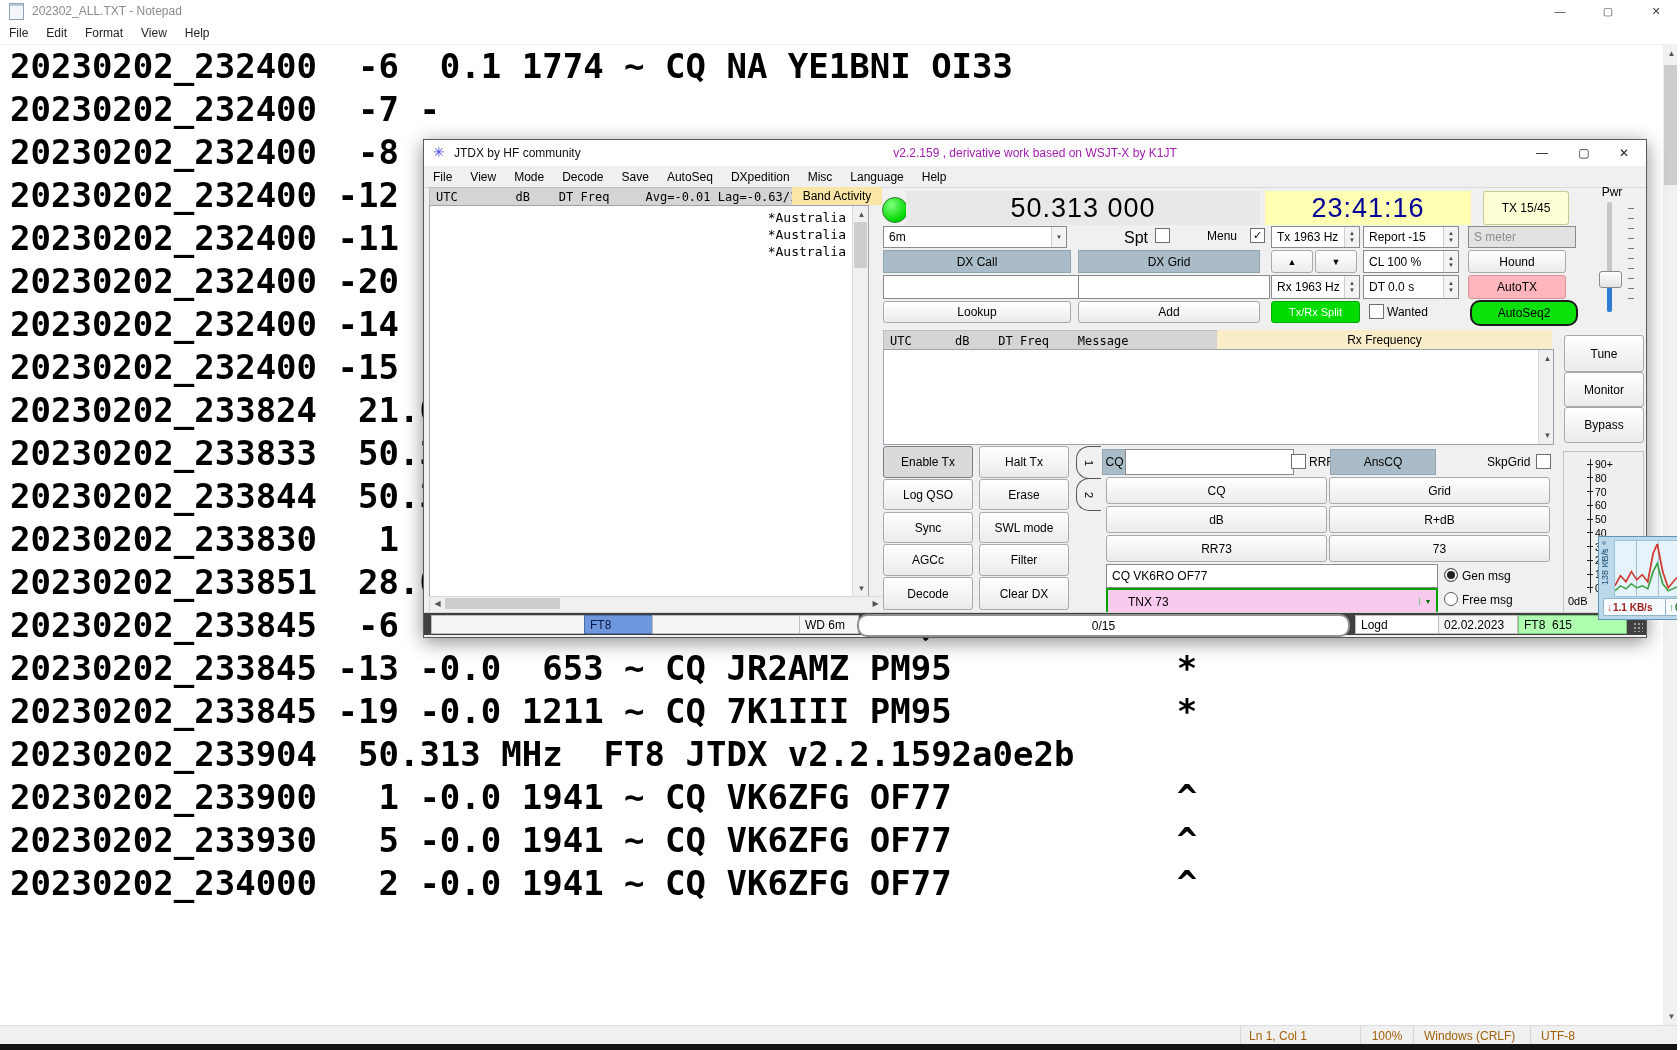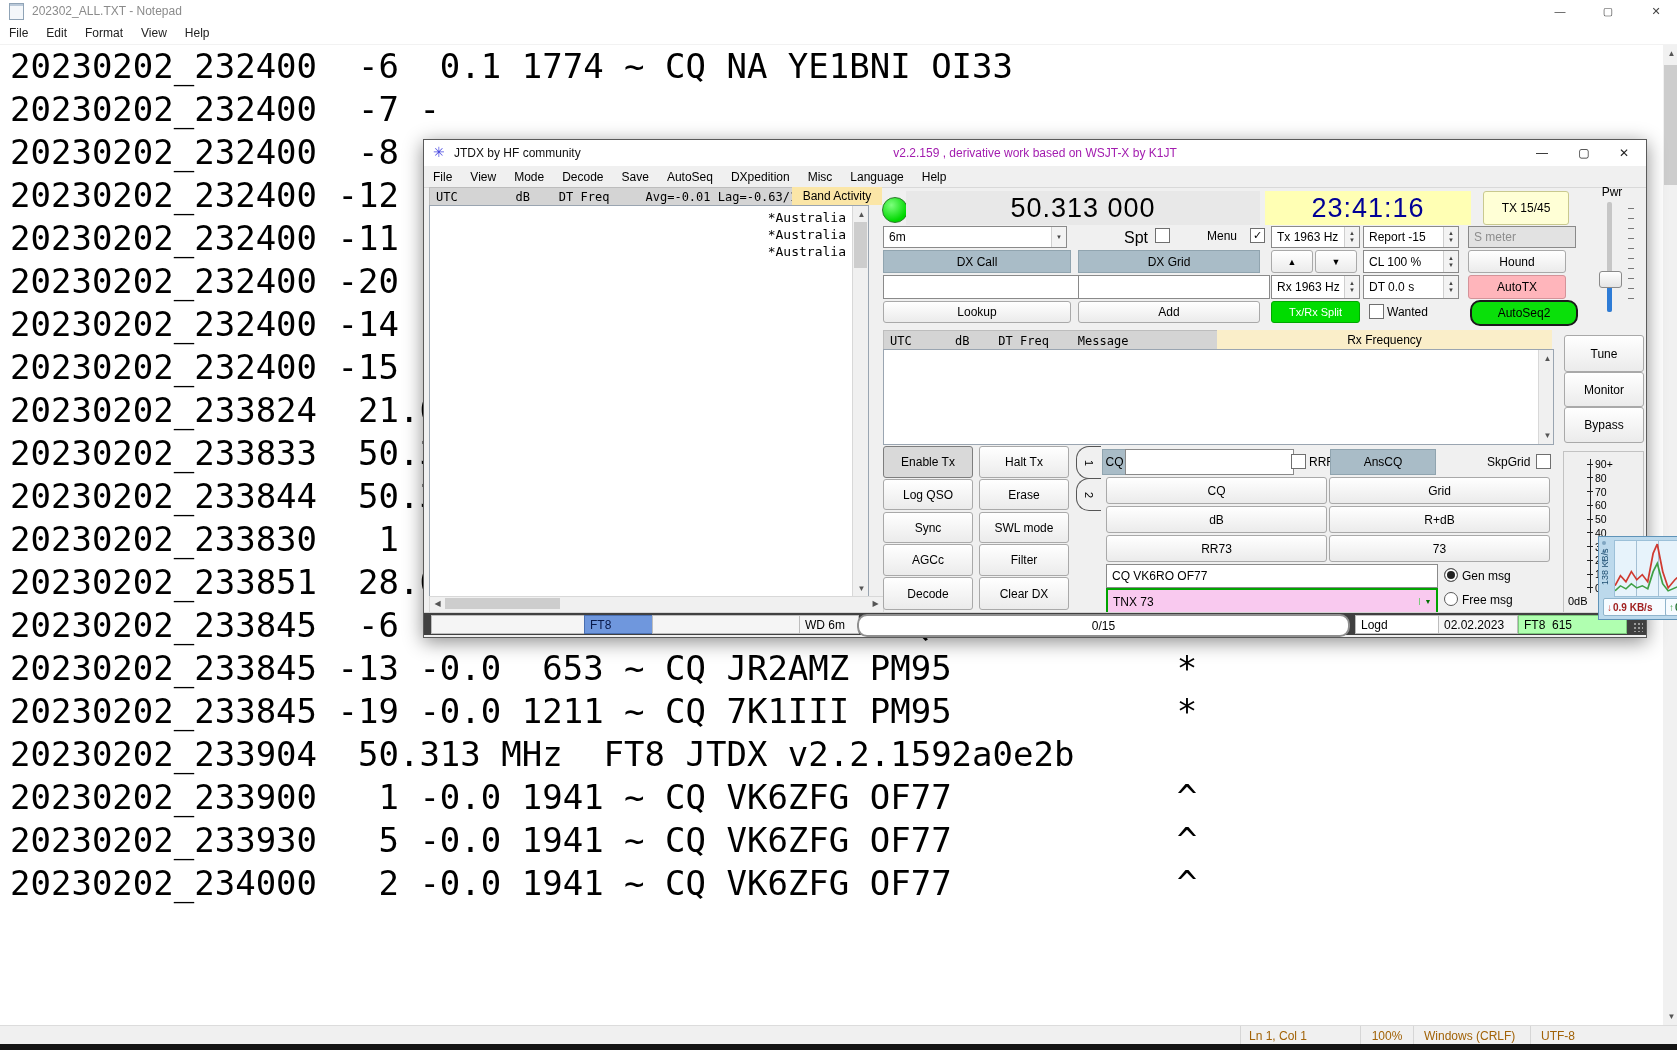--- a/index.html
+++ b/index.html
@@ -10,21 +10,21 @@
 
   
   .np-titlebar{left:0;top:0;width:1680px;height:22px;background:#fff;display:flex;align-items:center}
   .np-title{font-size:12px;color:#8b8b8b;margin-left:8px}
   .npicon{width:13px;height:15px;margin-left:9px;background:#f4f7fa;border:1px solid #8fa3b6;
           box-shadow:inset 0 2px 0 #b9c8d8}
   .np-ctrl{width:48px;height:22px;display:flex;align-items:center;justify-content:center;color:#444;font-size:11px}
   .np-menubar{left:0;top:22px;width:1680px;height:22px;background:#fff;display:flex;align-items:center;border-bottom:1px solid #f2f2f2}
   .np-menubar span{font-size:12px;color:#222;padding:3px 9px}
   .np-text{left:10px;top:45px;width:1650px}
-  .np-line{white-space:pre;font-family:"DejaVu Sans Mono",monospace;font-weight:400;font-size:34px;line-height:43px;color:#000}
+  .np-line{white-space:pre;font-family:"DejaVu Sans Mono",monospace;font-weight:700;font-size:34px;line-height:43px;color:#000}
   .np-statusbar{left:0;top:1025px;width:1680px;height:19px;background:#f0f0f0;border-top:1px solid #dcdcdc;
                 display:flex;align-items:center;font-size:12px;color:#a16207}
   .np-sep{width:1px;height:19px;background:#d6d6d6}
   .np-scroll{left:1663px;top:45px;width:17px;height:980px;background:#f1f1f1}
   .sb-arrow{width:17px;height:17px;display:flex;align-items:center;justify-content:center;font-size:8px;color:#555}
   .np-thumb{position:absolute;left:1px;top:20px;width:15px;height:120px;background:#cdcdcd}
   .np-taskbar{left:0;top:1044px;width:1680px;height:6px;background:#141414}
 
   
   #jtdx{left:423px;top:139px;width:1222px;height:497px;background:#f0f0f0;border:1px solid #5a5a5a;
@@ -288,21 +288,21 @@
     <div class="abs btn" style="left:905px;top:366px;width:219px;height:25px">R+dB</div>
     <div class="abs btn" style="left:682px;top:395px;width:219px;height:25px">RR73</div>
     <div class="abs btn" style="left:905px;top:395px;width:219px;height:25px">73</div>
 
     <div class="abs inp" style="left:682px;top:424px;width:320px;height:22px">
       <span>CQ VK6RO OF77</span>
     </div>
     <div class="abs radio sel" style="left:1020px;top:428px"></div>
     <span class="abs" style="left:1038px;top:429px;font-size:12px">Gen msg</span>
     <div class="abs" style="left:682px;top:448px;width:328px;height:23px;background:#f9c9ef;border:2px solid #00a400;display:flex;align-items:center">
-      <span style="padding-left:5px;font-size:12px;flex:1">TNX 73</span>
+      <span style="padding-left:20px;font-size:12px;flex:1">TNX 73</span>
       <span style="width:16px;text-align:center;font-size:7px;color:#007000;border-left:1px solid #7cc97c">▼</span>
     </div>
     <div class="abs radio" style="left:1020px;top:452px"></div>
     <span class="abs" style="left:1038px;top:453px;font-size:12px">Free msg</span>
 
     <div class="abs" style="left:1139px;top:311px;width:79px;height:161px;background:#efefef;border:1px solid #c2c2c2">
       <ul class="meter-ticks" style="position:absolute;left:26px;top:7px;height:134px">
         <li>90+</li>
           <li>80</li>
         <li>70</li>
@@ -340,21 +340,21 @@
       </div>
     <div class="nw-label">138 KB/s</div>
     <div class="nw-graph">
       <svg viewBox="0 0 66 54" preserveAspectRatio="none" style="width:100%;height:100%;display:block">
         <polyline fill="none" stroke="#3fa045" stroke-width="1.3" points="0,49 4,44 8,47 12,42 16,46 20,44 24,47 28,30 31,22 35,42 39,49 44,46 48,44 52,47 56,49 60,45 66,47"></polyline>
         <polyline fill="none" stroke="#d03a30" stroke-width="1.3" points="0,44 4,34 8,40 12,30 16,38 20,33 24,40 28,12 31,3 35,30 39,46 44,38 48,33 52,40 56,44 60,36 66,42"></polyline>
       </svg>
     </div>
     <div class="nw-chip" style="left:4px;width:58px;color:#a02020">
       <span style="color:#d03a30;margin-right:1px">↓</span>
-      <span>0.9 KB/s</span>
+      <span>1.1 KB/s</span>
     </div>
     <div class="nw-chip" style="left:66px;width:52px;color:#1f6f2f">
       <span style="color:#3fa045;margin-right:1px">↑</span>
       <span>0.6</span>
     </div>
   </div>
 
 </div>
 
 </body></html>

